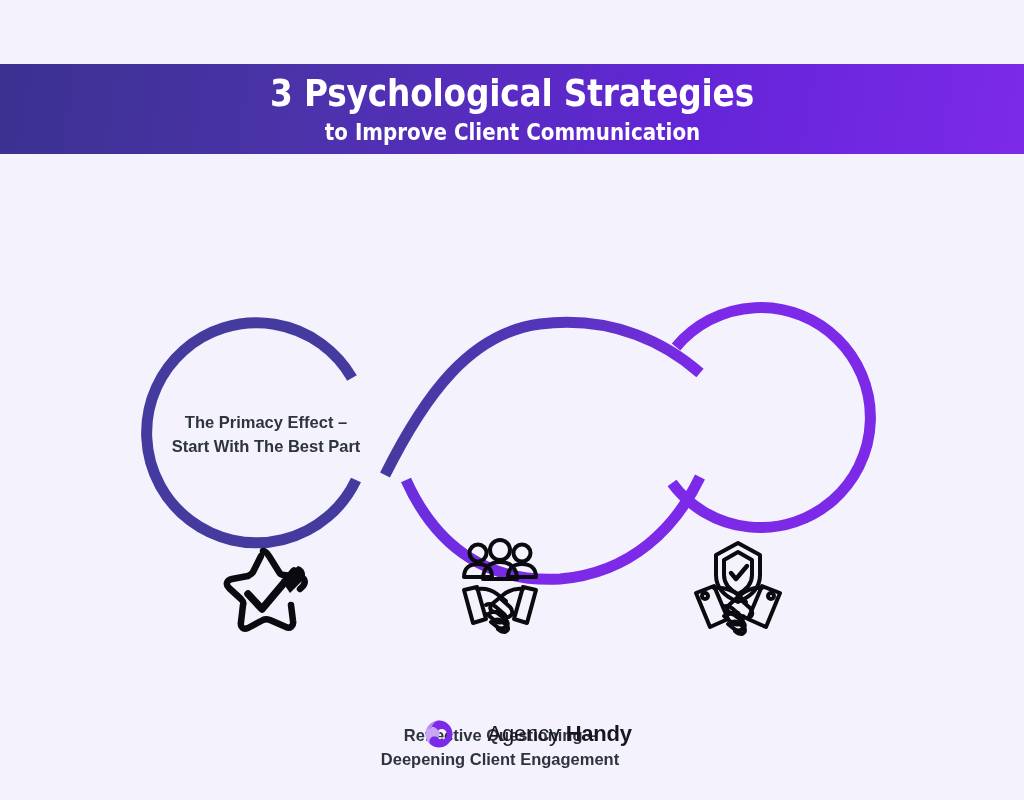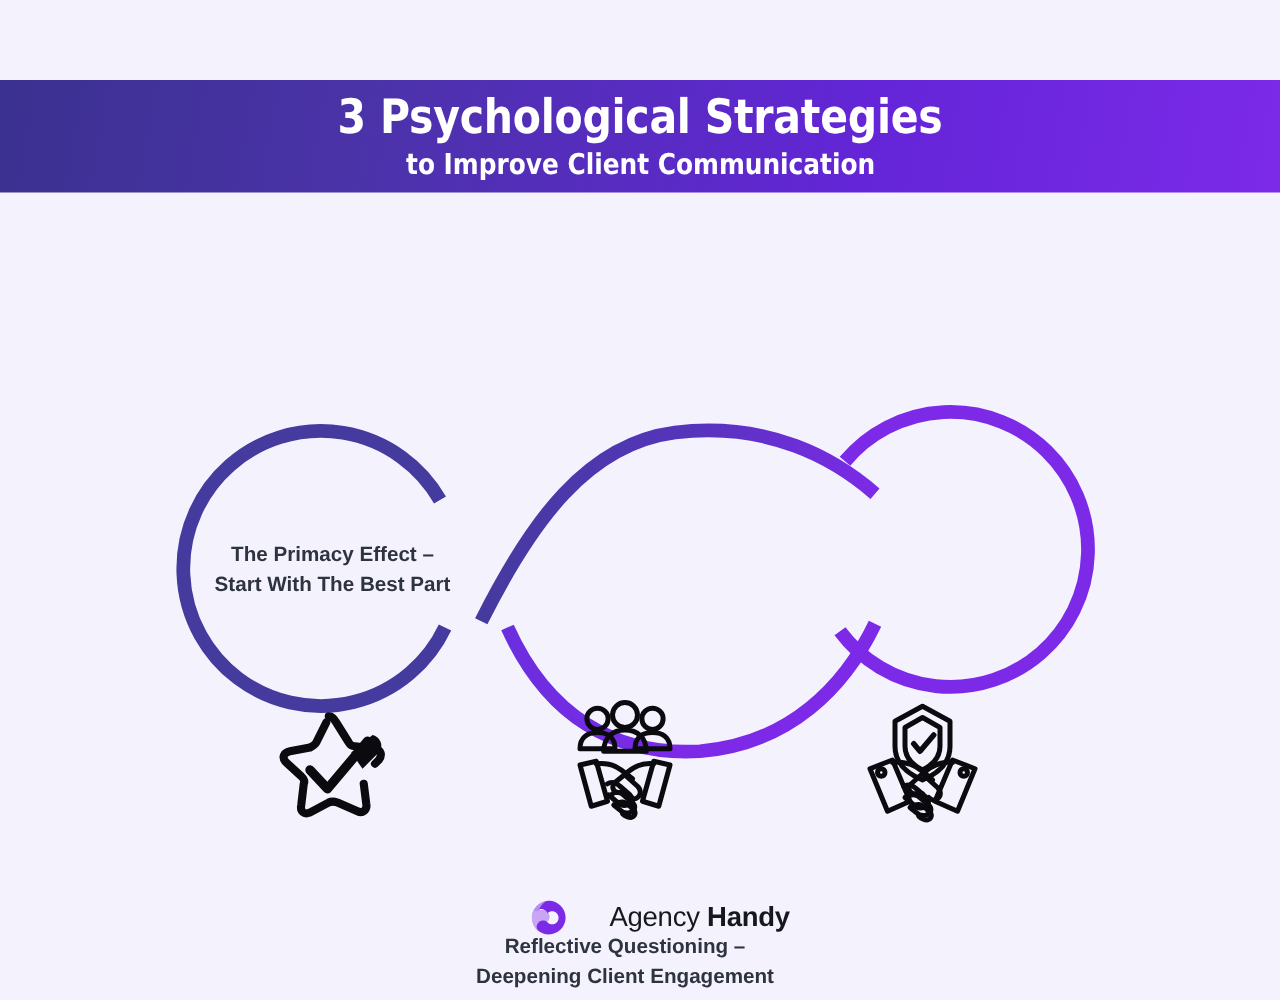--- a/index.html
+++ b/index.html
@@ -48,21 +48,21 @@
     line-height: 1.05;
     margin: 0;
     text-align: center;
     transform: scaleX(0.96);
   }
 
   
   .stage {
     position: absolute;
     left: 0;
-    top: 181px;
+    top: 159px;
     width: 880px;
     height: 520px;
   }
   .ribbon-svg {
     position: absolute;
     left: 0;
     top: 0;
     width: 1024px;
     height: 520px;
   }

